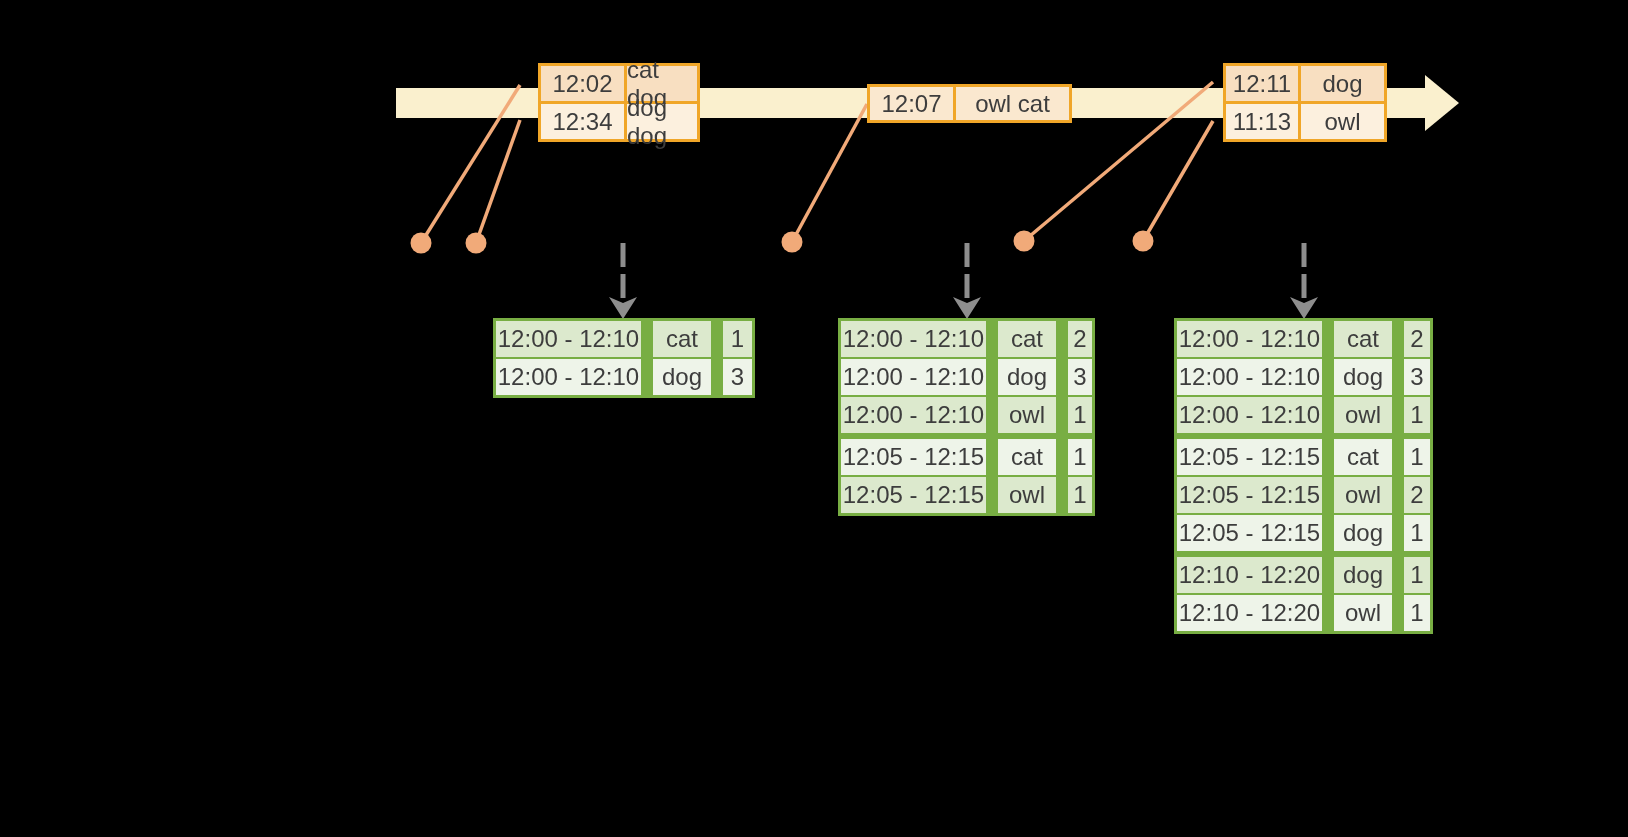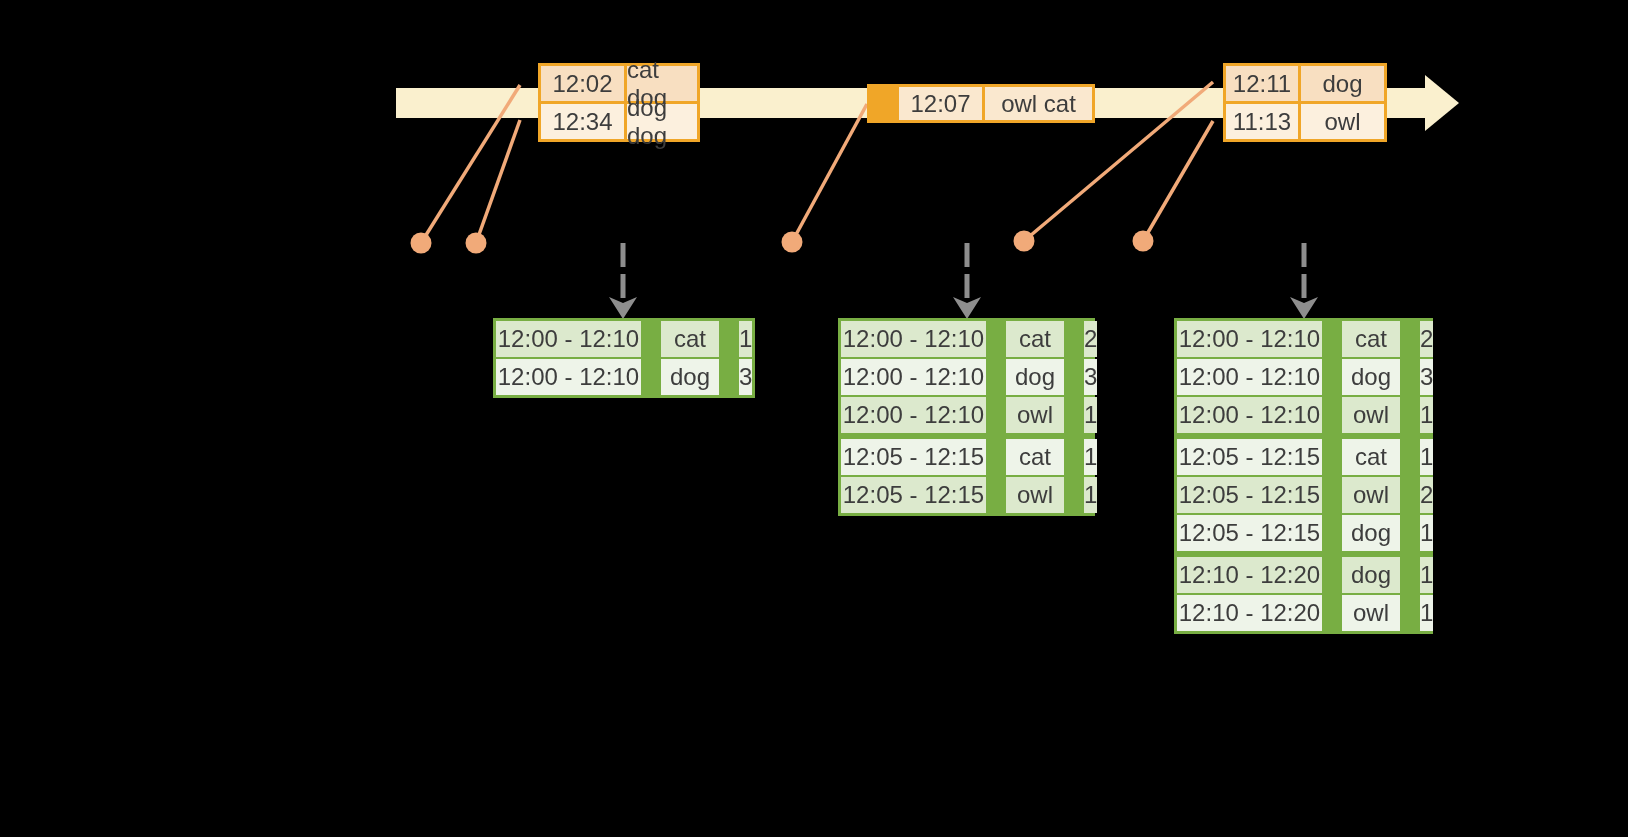--- a/index.html
+++ b/index.html
@@ -53,21 +53,21 @@
   .bg-light{background:var(--event-row-light);}
 
   
   .res-table{
     position:absolute;z-index:1;
     display:flex;flex-direction:column;gap:2px;
     background:var(--result-border);
     border:3px solid var(--result-border);
     box-sizing:border-box;
   }
-  .res-row{display:grid;grid-template-columns:145px 58px 1fr;gap:20px;}
+  .res-row{display:grid;grid-template-columns:145px 58px 1fr;gap:12px;}
   .res-row.group-start{margin-top:4px;}
   .res-cell{
     display:flex;align-items:center;justify-content:center;
     height:36px;font-size:24px;
   }
   .rbg-dark{background:var(--result-row-dark);}
   .rbg-light{background:var(--result-row-light);}
 </style>
 </head>
 <body>
@@ -98,21 +98,21 @@
     <polygon class="trigger-head" points="1290,297 1304,319 1318,297 1304,303"></polygon>
   </svg>
 
   <div class="ev-table" style="left:538px;top:63px;width:162px;grid-template-columns:83px 1fr;">
     <div class="ev-cell bg-dark">12:02</div>
     <div class="ev-cell bg-dark">cat dog</div>
     <div class="ev-cell bg-light">12:34</div>
     <div class="ev-cell bg-light">dog dog</div>
   </div>
 
-  <div class="ev-table" style="left:867px;top:84px;width:228px;grid-template-columns:83px 1fr;padding-left:29px;">
+  <div class="ev-table" style="left:867px;top:84px;width:205px;grid-template-columns:83px 1fr;">
     <div class="ev-cell short bg-mid">12:07</div>
     <div class="ev-cell short bg-mid">owl cat</div>
   </div>
 
   <div class="ev-table" style="left:1223px;top:63px;width:164px;grid-template-columns:72px 1fr;">
     <div class="ev-cell bg-dark">12:11</div>
     <div class="ev-cell bg-dark">dog</div>
     <div class="ev-cell bg-light">11:13</div>
     <div class="ev-cell bg-light">owl</div>
   </div>

